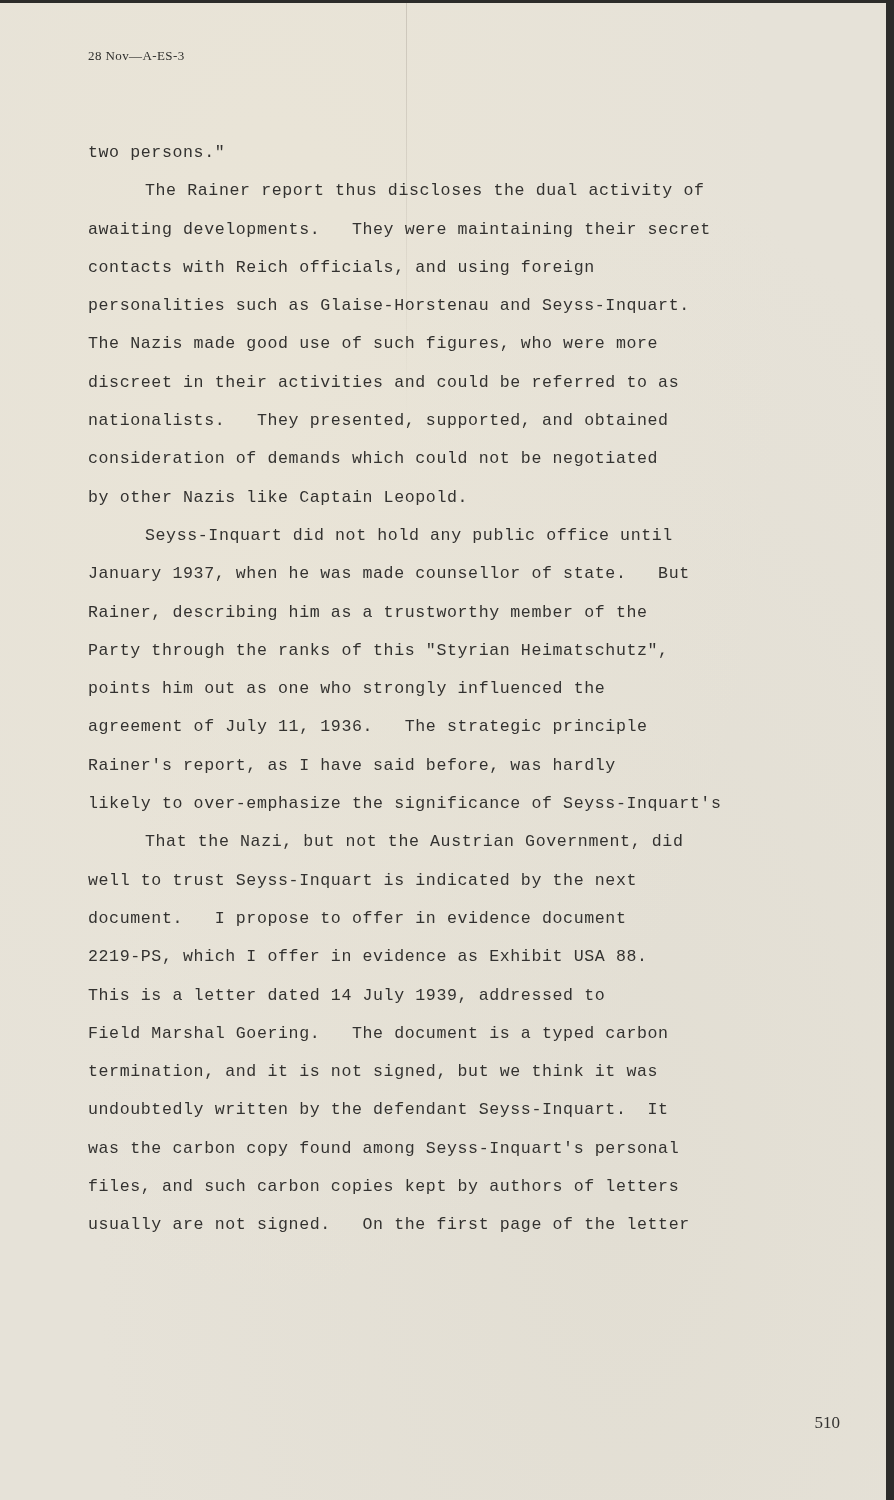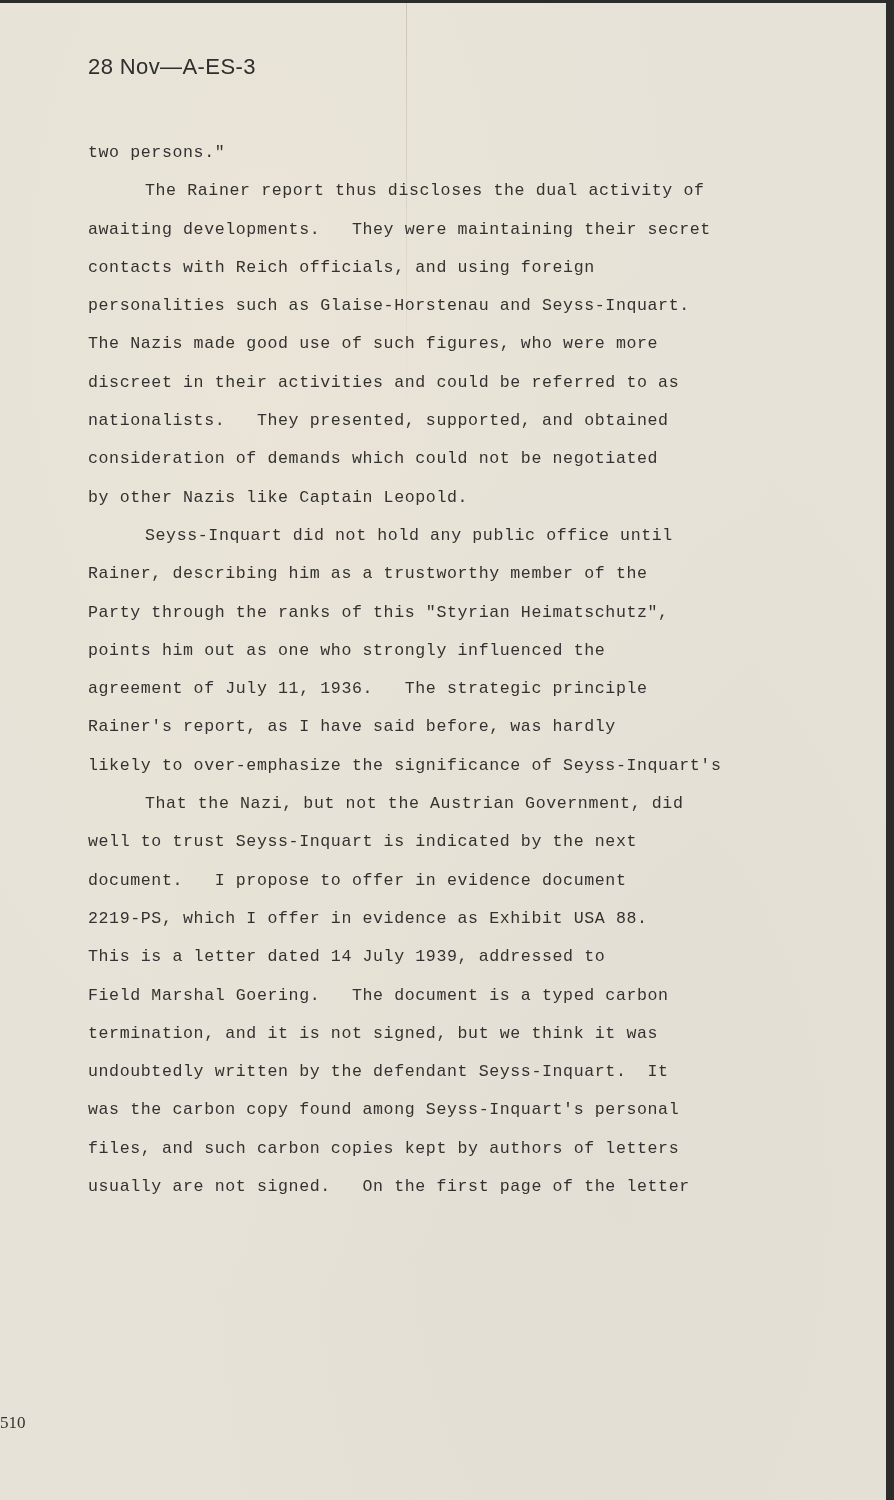--- a/index.html
+++ b/index.html
@@ -30,23 +30,23 @@
       position: absolute;
       left: 406px;
       top: 0;
       width: 1px;
       height: 420px;
       background: linear-gradient(to bottom, rgba(120,110,100,0.25), rgba(120,110,100,0));
     }
     .header {
       position: absolute;
       left: 88px;
-      top: 51px;
-      font-family: Liberation Sans, sans-serif;
-      font-size: 22px;
+      top: 45px;
+      font-family: Liberation Serif, serif;
+      font-size: 13px;
       color: #2e2e2c;
       letter-spacing: 0.4px;
     }
     .body-text {
       position: absolute;
       left: 88px;
       top: 131px;
       width: 720px;
       font-family: "Liberation Mono", "DejaVu Sans Mono", monospace;
       font-size: 16.6px;
@@ -60,21 +60,21 @@
       height: 38.3px;
     }
     .line.indent {
       padding-left: 57px;
     }
     .page-number {
       position: absolute;
       left: 0;
       width: 840px;
       top: 1410px;
-      text-align: left;
+      text-align: right;
       font-family: "Liberation Serif", "DejaVu Serif", serif;
       font-size: 17px;
       color: #333230;
     }
   </style>
 </head>
 <body>
 
 <div class="page">
   <div class="header">28 Nov—A-ES-3</div>
@@ -83,20 +83,21 @@
       <span class="line indent">The Rainer report thus discloses the dual activity of</span>
       <span class="line">awaiting developments.   They were maintaining their secret</span>
       <span class="line">contacts with Reich officials, and using foreign</span>
       <span class="line">personalities such as Glaise-Horstenau and Seyss-Inquart.</span>
       <span class="line">The Nazis made good use of such figures, who were more</span>
       <span class="line">discreet in their activities and could be referred to as</span>
       <span class="line">nationalists.   They presented, supported, and obtained</span>
       <span class="line">consideration of demands which could not be negotiated</span>
       <span class="line">by other Nazis like Captain Leopold.</span>
       <span class="line indent">Seyss-Inquart did not hold any public office until</span>
+      <span class="line">January 1937, when he was made counsellor of state.   But</span>
       <span class="line">Rainer, describing him as a trustworthy member of the</span>
       <span class="line">Party through the ranks of this "Styrian Heimatschutz",</span>
       <span class="line">points him out as one who strongly influenced the</span>
       <span class="line">agreement of July 11, 1936.   The strategic principle</span>
       <span class="line">Rainer's report, as I have said before, was hardly</span>
       <span class="line">likely to over-emphasize the significance of Seyss-Inquart's</span>
       <span class="line indent">That the Nazi, but not the Austrian Government, did</span>
       <span class="line">well to trust Seyss-Inquart is indicated by the next</span>
       <span class="line">document.   I propose to offer in evidence document</span>
       <span class="line">2219-PS, which I offer in evidence as Exhibit USA 88.</span>

